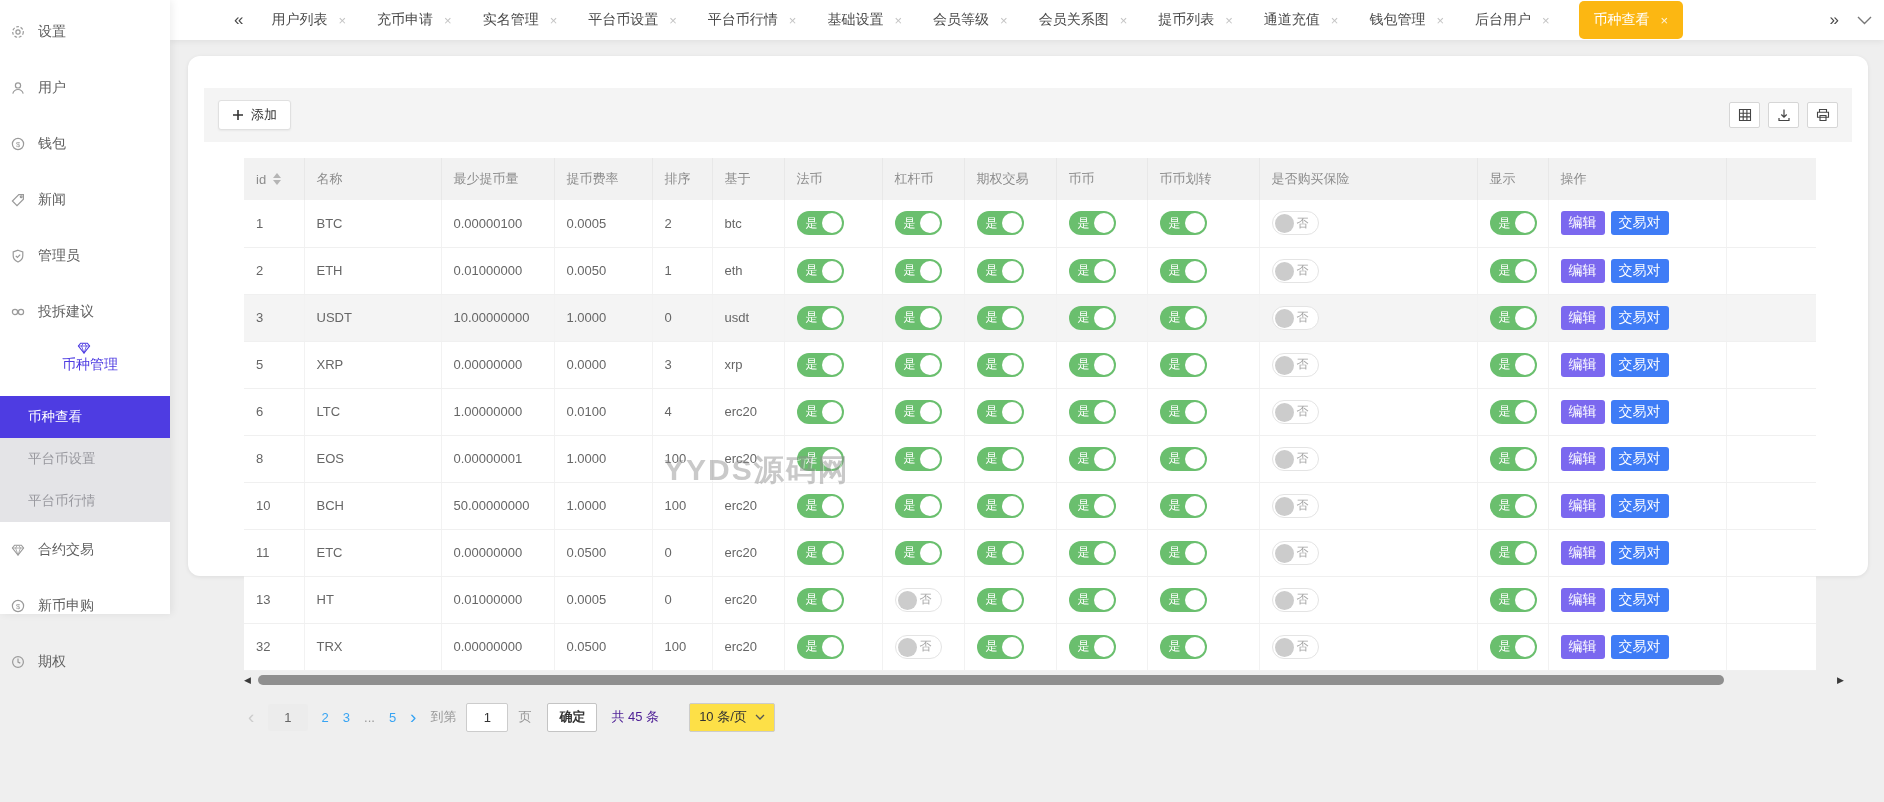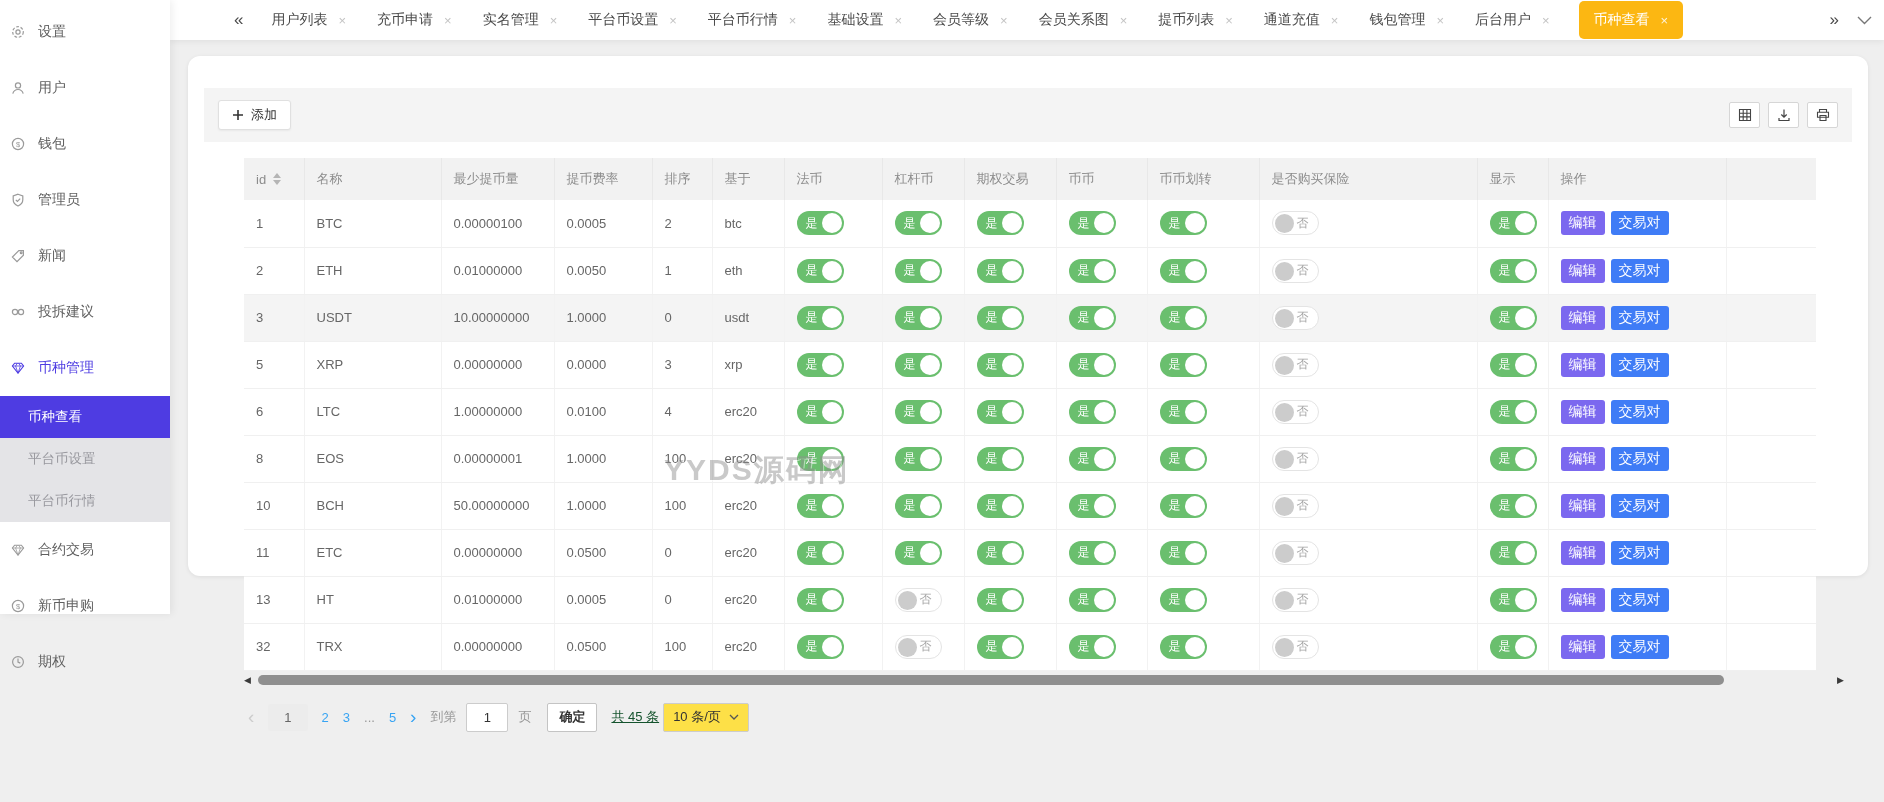--- a/index.html
+++ b/index.html
@@ -7,21 +7,21 @@
     font-family:"Liberation Sans","DejaVu Sans",sans-serif; background:#efefef; }
   .app { display:flex; width:1884px; height:802px; }
 
   
   .sidebar { width:170px; height:614px; background:#fff; flex:0 0 170px;
     box-shadow:2px 0 8px rgba(0,0,0,.07); position:relative; z-index:5; padding-top:4px; }
   .side-item { height:56px; display:flex; align-items:center; padding-left:10px;
     color:#5f5f5f; font-size:14px; cursor:pointer; }
   .side-icon { width:16px; height:16px; color:#9a9a9a; margin-right:12px; flex:0 0 16px; }
   .side-icon svg { display:block; }
-  .side-item.active { color:var(--accent); }
+  .side-item.active { color:var(--accent);flex-direction:column; }
   .side-item.active .side-icon { color:var(--accent); }
   .sub-item { height:42px; display:flex; align-items:center; padding-left:28px;
     font-size:13.5px; background:#e4e4e7; color:#98989e; cursor:pointer; }
   .sub-item.active { background:var(--accent); color:#fff; }
 
   
   .main { flex:1; display:flex; flex-direction:column; position:relative; }
   .tabbar { height:40px; background:#fff; display:flex; align-items:center;
     padding:0 10px 0 64px; box-shadow:0 2px 6px rgba(0,0,0,.06); position:relative; z-index:4; }
   .tab-scroll { font-size:17px; color:#4a4a4a; margin-right:26px; cursor:pointer; }
@@ -101,21 +101,21 @@
   .pg.num { color:var(--link); }
   .pg.num.current { background:#ececec; color:#666; border-radius:2px;
     padding:6px 16px; cursor:default; }
   .pg.dots { color:#999; }
   .goto-label { margin-right:10px; }
   .goto-input { width:42px; height:29px; border:1px solid #ccc; border-radius:2px;
     text-align:center; font-size:13px; color:#333; margin-right:10px; font-family:inherit; }
   .confirm-btn { height:29px; border:1px solid #c4c4c4; background:#fff; border-radius:2px;
     padding:0 11px; font-size:13px; color:#333; font-weight:bold; margin:0 14px 0 6px;
     cursor:pointer; font-family:inherit; }
-  .total { color:#14532d; margin-right:4px;text-decoration:underline; }
+  .total { color:#4c1d95; margin-right:30px; }
   .size-select { height:29px; border:1px solid #ccc; border-radius:2px; background:#fde047;
     display:inline-flex; align-items:center; gap:8px; padding:0 9px; color:#333;
     cursor:pointer; }
 
   .watermark { position:absolute; left:476px; top:394px; font-size:30px; font-weight:bold;
     color:#8f8f8f; opacity:.48; letter-spacing:2px; text-shadow:1px 1px 0 #fff;
     pointer-events:none; z-index:6; }
 </style>
 </head>
 <body>
@@ -146,34 +146,34 @@
           <svg width="16" height="16" viewBox="0 0 16 16" fill="none" stroke="currentColor" stroke-width="1.2">
             <circle cx="8" cy="8" r="5.6"></circle>
             <text x="8" y="10.8" font-size="7.5" text-anchor="middle" fill="currentColor" stroke="none">$</text>
           </svg>
         </span>
         <span>钱包</span>
       </div>
       <div class="side-item">
         <span class="side-icon">
           <svg width="16" height="16" viewBox="0 0 16 16" fill="none" stroke="currentColor" stroke-width="1.2">
+            <path d="M8.8 2.6h4.6v4.6L7 13.6 2.4 9z"></path>
+            <circle cx="11.2" cy="4.8" r="0.9"></circle>
+          </svg>
+        </span>
+        <span>新闻</span>
+      </div>
+      <div class="side-item">
+        <span class="side-icon">
+          <svg width="16" height="16" viewBox="0 0 16 16" fill="none" stroke="currentColor" stroke-width="1.2">
             <path d="M8 2.2l4.8 1.8v3.8c0 3-1.9 5-4.8 6.2-2.9-1.2-4.8-3.2-4.8-6.2V4z"></path>
             <path d="M5.8 7.9l1.6 1.6 2.8-2.9"></path>
           </svg>
         </span>
         <span>管理员</span>
-      </div>
-      <div class="side-item">
-        <span class="side-icon">
-          <svg width="16" height="16" viewBox="0 0 16 16" fill="none" stroke="currentColor" stroke-width="1.2">
-            <path d="M8.8 2.6h4.6v4.6L7 13.6 2.4 9z"></path>
-            <circle cx="11.2" cy="4.8" r="0.9"></circle>
-          </svg>
-        </span>
-        <span>新闻</span>
       </div>
       <div class="side-item">
         <span class="side-icon">
           <svg width="16" height="16" viewBox="0 0 16 16" fill="none" stroke="currentColor" stroke-width="1.2">
             <circle cx="5" cy="8" r="2.6"></circle>
             <circle cx="11" cy="8" r="2.6"></circle>
           </svg>
         </span>
         <span>投拆建议</span>
       </div>

